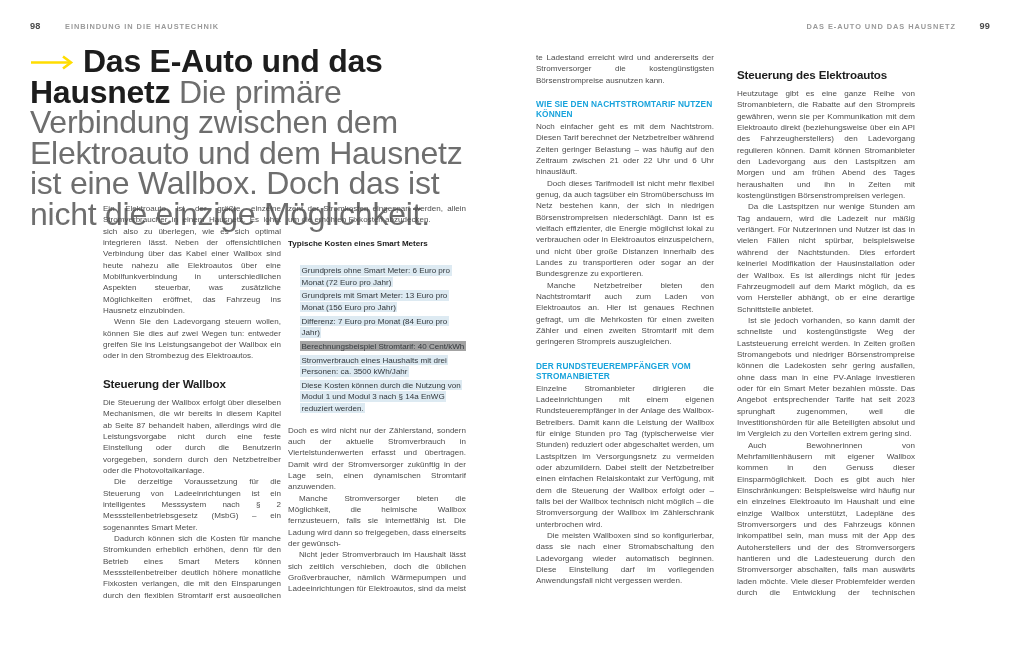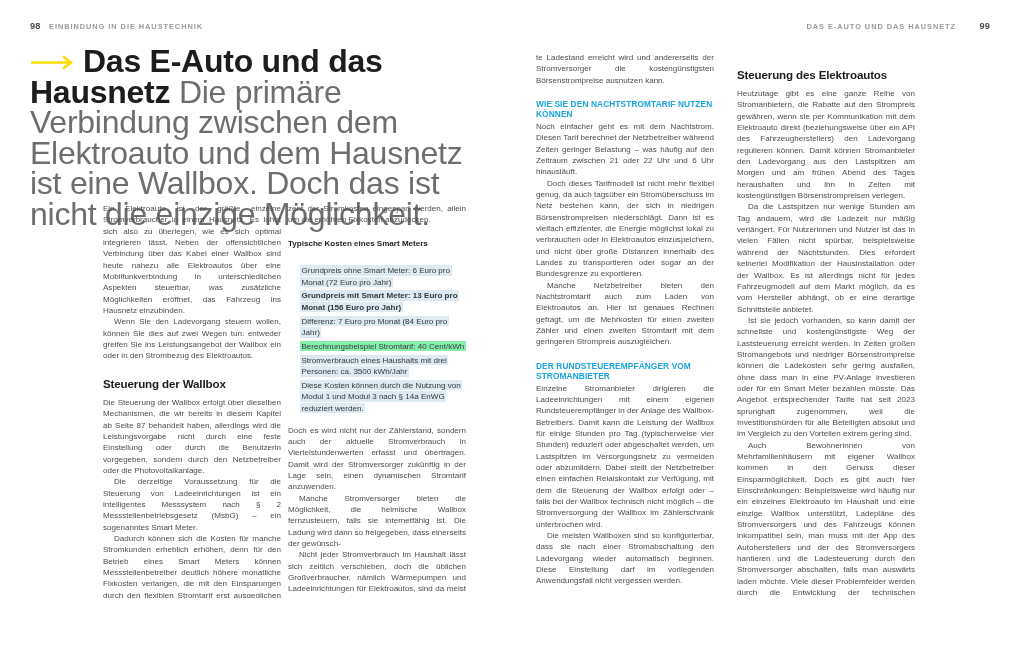--- a/index.html
+++ b/index.html
@@ -32,21 +32,21 @@
   }
   .folio {
     position: absolute;
     top: 21px;
     font-size: 9.2px;
     font-weight: 700;
     color: #4a4a4a;
     letter-spacing: 0.2px;
   }
   #folio-left  { left: 30px; }
-  #runhead-left { left: 49px; }
+  #runhead-left { left: 65px; }
   #runhead-right { right: 64px; text-align: right; }
   #folio-right { right: 30px; }
 
   
   #deck {
     position: absolute;
     left: 30px;
     top: 44px;
     width: 470px;
     font-size: 32px;
@@ -159,23 +159,23 @@
     <p class="ind">Die derzeitige Voraussetzung für die Steuerung von Ladeeinrichtungen ist ein intelligentes Messsystem nach § 2 Messstellenbetriebsgesetz (MsbG) – ein sogenanntes Smart Meter.</p>
     <p class="ind">Dadurch können sich die Kosten für manche Stromkunden erheblich erhöhen, denn für den Betrieb eines Smart Meters können Messstellenbetreiber deutlich höhere monatliche Fixkosten verlangen, die mit den Einsparungen durch den flexiblen Stromtarif erst ausgeglichen werden müssen. Wie in der nachstehenden Musterrechnung abgebildet, müssen in einem Haushalt mit drei Personen rund 8 Pro-</p>
   </div>
 
   <div class="col" id="col2">
     <p>zent der Stromkosten eingespart werden, allein um die erhöhten Fixkosten abzudecken.</p>
     <div class="factbox" id="factbox">
       <div class="fb-title">Typische Kosten eines Smart Meters</div>
       <div class="fb-list">
           <div class="fb-item"><span class="hl" style="background: rgb(221, 234, 242);">Grundpreis ohne Smart Meter: 6 Euro pro Monat (72 Euro pro Jahr)</span></div>
-          <div class="fb-item"><span class="hl" style="background: rgb(221, 234, 242); font-weight: bold;">Grundpreis mit Smart Meter: 13 Euro pro Monat (156 Euro pro Jahr)</span></div>
+          <div class="fb-item"><span class="hl" style="background: rgb(221, 234, 242);">Grundpreis mit Smart Meter: 13 Euro pro Monat (156 Euro pro Jahr)</span></div>
           <div class="fb-item"><span class="hl" style="background: rgb(221, 234, 242);">Differenz: 7 Euro pro Monat (84 Euro pro Jahr)</span></div>
-          <div class="fb-item"><span class="hl" style="background: #86efac;">Berechnungsbeispiel Stromtarif: 40 Cent/kWh</span></div>
+          <div class="fb-item"><span class="hl" style="background: #a3a3a3;">Berechnungsbeispiel Stromtarif: 40 Cent/kWh</span></div>
           <div class="fb-item"><span class="hl" style="background: rgb(221, 234, 242);">Stromverbrauch eines Haushalts mit drei Personen: ca. 3500 kWh/Jahr</span></div>
           <div class="fb-item"><span class="hl" style="background: rgb(221, 234, 242);">Diese Kosten können durch die Nutzung von Modul 1 und Modul 3 nach § 14a EnWG reduziert werden.</span></div>
         </div>
     </div>
     <p>Doch es wird nicht nur der Zählerstand, sondern auch der aktuelle Stromverbrauch in Viertelstundenwerten erfasst und übertragen. Damit wird der Stromversorger zukünftig in der Lage sein, einen dynamischen Stromtarif anzuwenden.</p>
     <p class="ind">Manche Stromversorger bieten die Möglichkeit, die heimische Wallbox fernzusteuern, falls sie internetfähig ist. Die Ladung wird dann so freigegeben, dass einerseits der gewünsch-</p>
     <p class="ind">Nicht jeder Stromverbrauch im Haushalt lässt sich zeitlich verschieben, doch die üblichen Großverbraucher, nämlich Wärmepumpen und Ladeeinrichtungen für Elektroautos, sind da meist flexibler: Sie können ihren Strombedarf vielfach außerhalb der teuren Spitzenzeiten decken, ohne dass Sie dafür an Komfort einbüßen müssen.</p>
   </div>
 
   <div class="col" id="col3">

